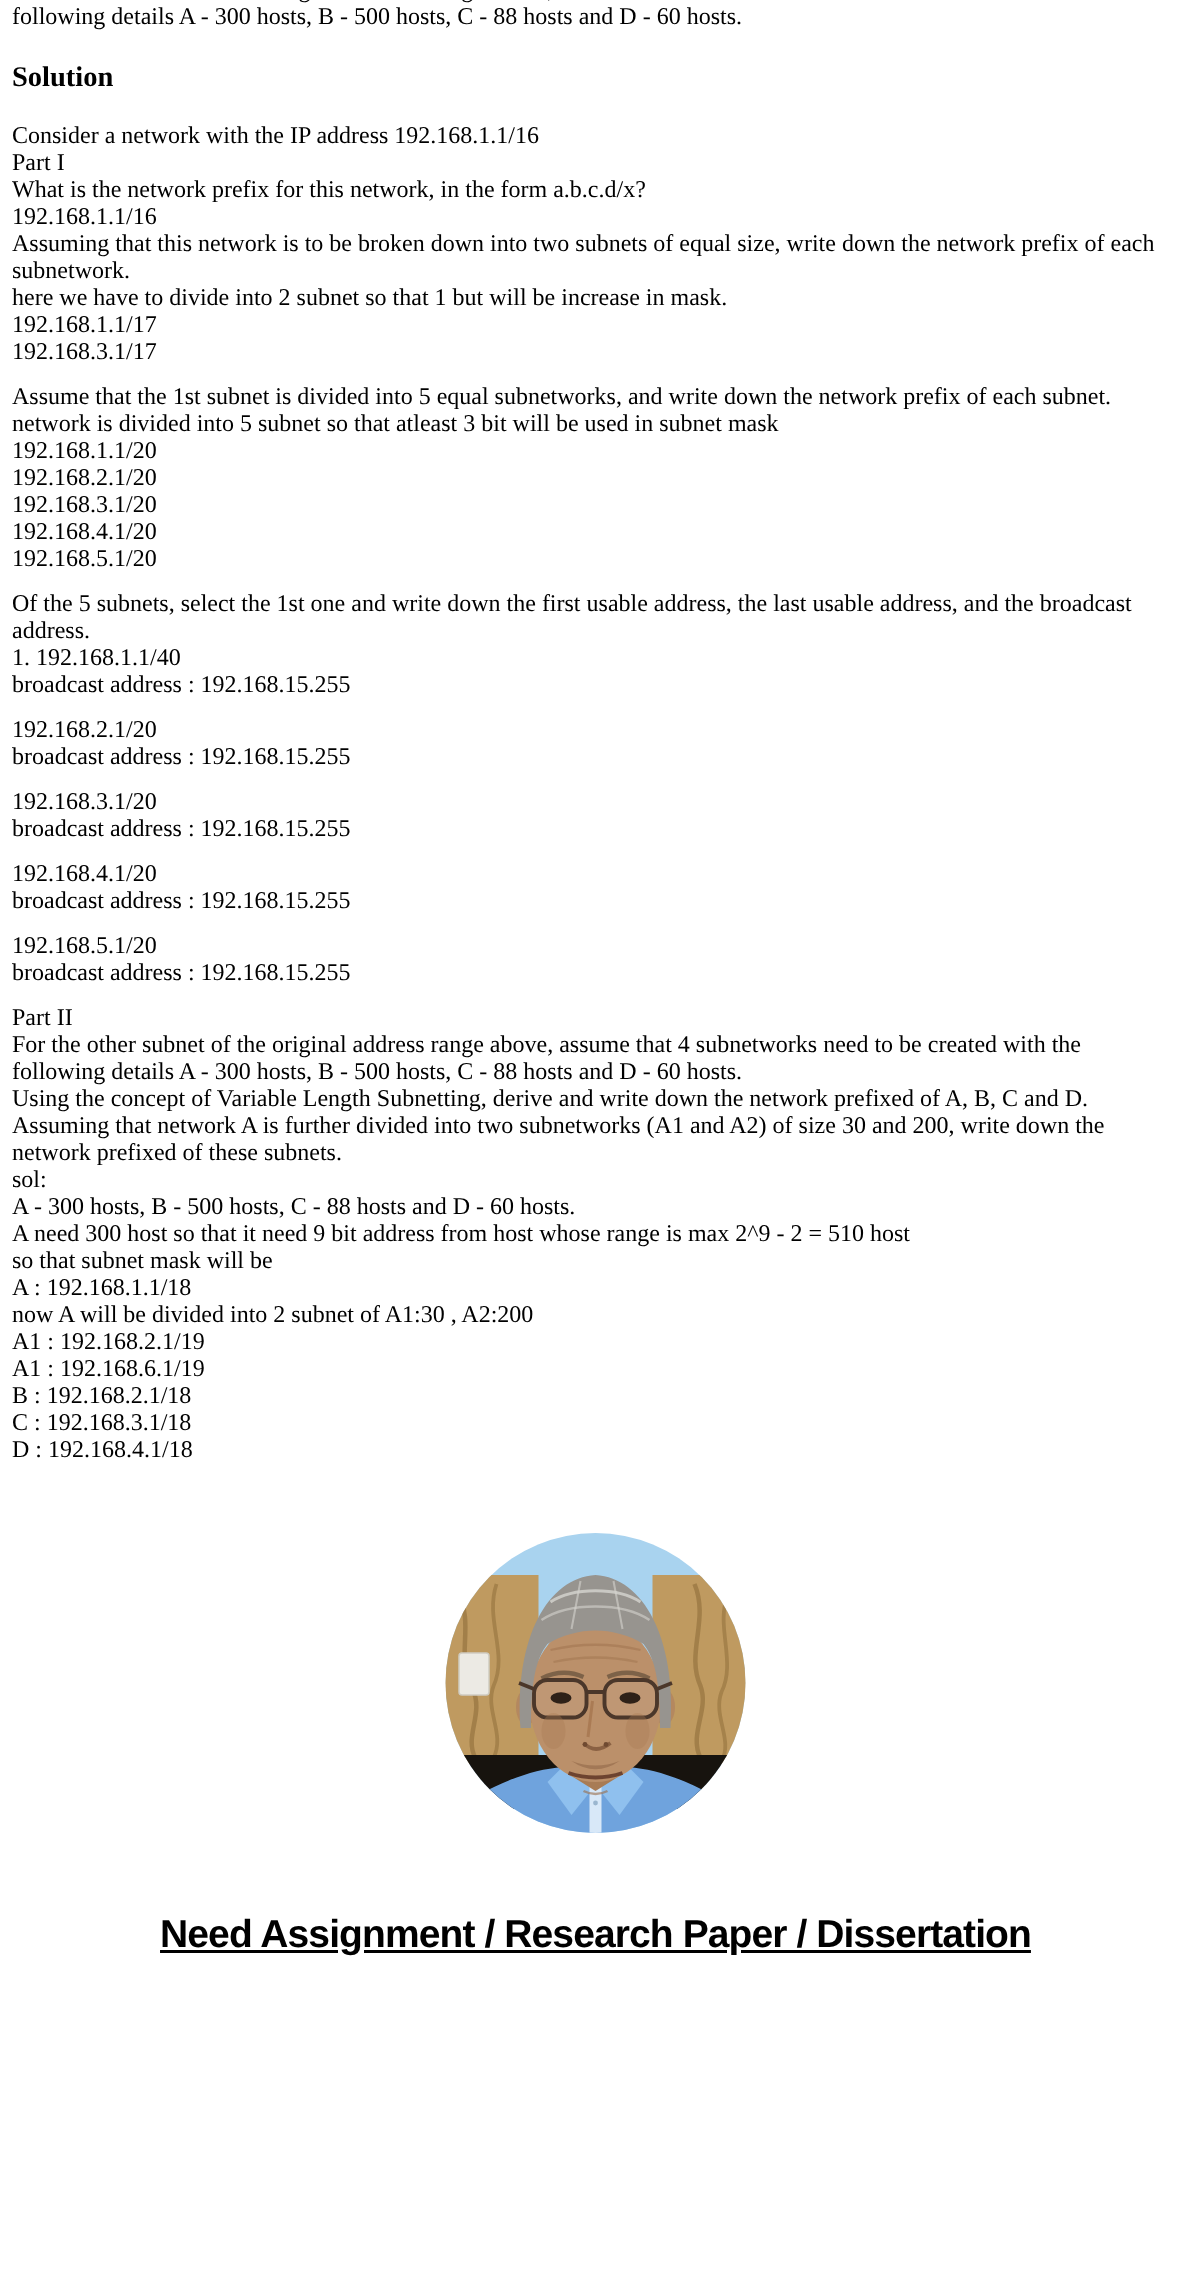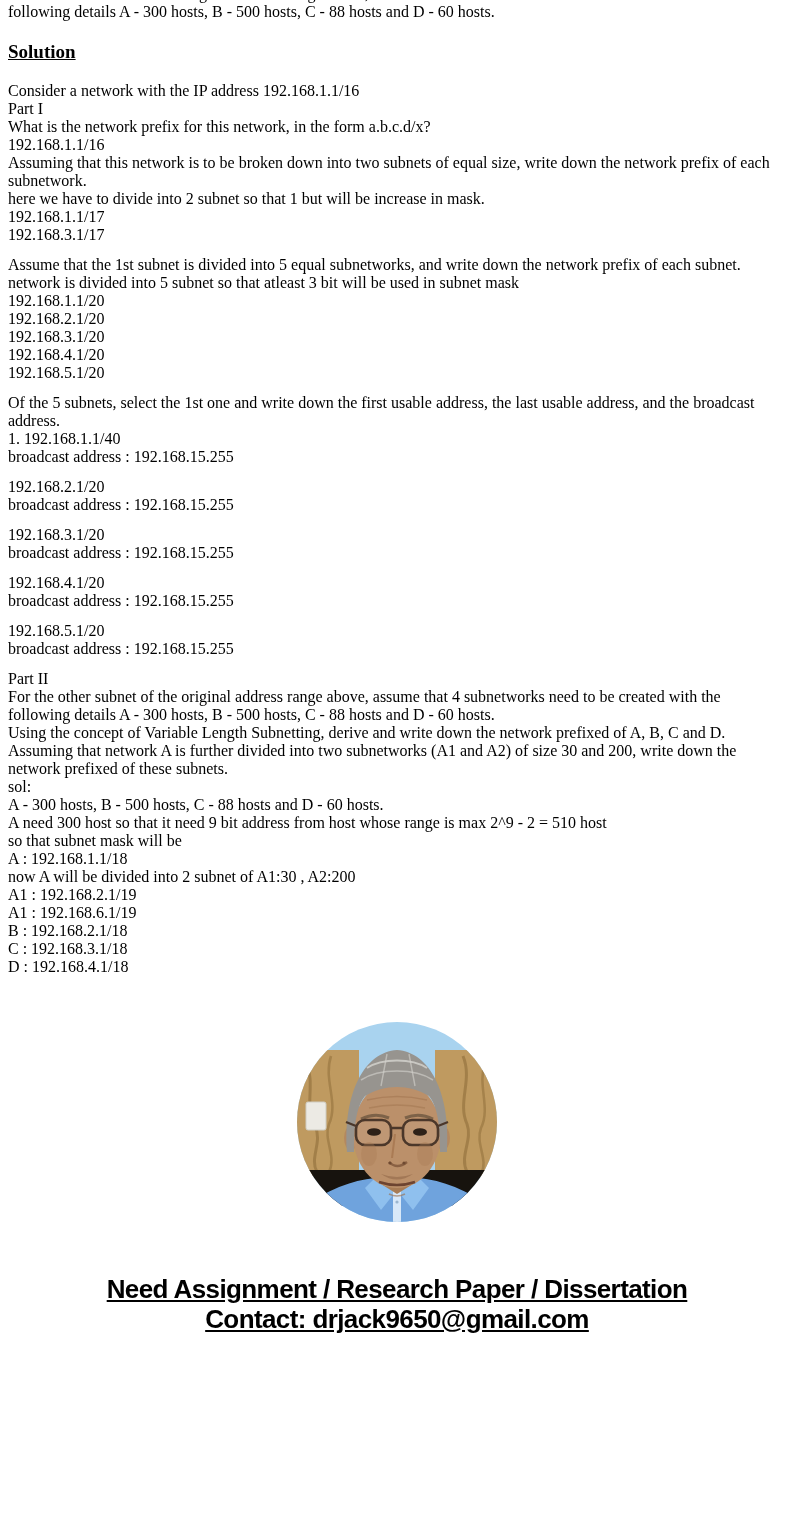--- a/index.html
+++ b/index.html
@@ -32,21 +32,20 @@
     margin: 0;
     transform: translateY(-15px);
   }
   .mt0 { margin-top: 0 !important; }
   h3.solution {
     font-family: "Liberation Serif", serif;
     font-size: 19px;
     line-height: 22px;
     font-weight: 700;
     margin: 20px 0 19px 0;
-    text-decoration: underline;
   }
   .avatar-wrap {
     margin-top: 46px;
     display: flex;
     justify-content: center;
   }
   .avatar-wrap svg {
     display: block;
     width: 200px;
     height: 200px;
@@ -202,16 +201,15 @@
         <path d="M84,152 Q100,158 116,152 Q100,163 84,152 Z" fill="#8a5f41" opacity="0.5"></path>
 
         <path d="M82,160 Q100,166 118,160" stroke="#6d4430" stroke-width="2.6" fill="none"></path>
         <path d="M92,172 Q100,176 108,172" stroke="#9a6c49" stroke-width="1.6" fill="none" opacity="0.6"></path>
       </g>
     </svg>
   </div>
 
   <div class="footer">
     <div>Need Assignment / Research Paper / Dissertation</div>
-    <div>Contact: drjack9650@gmail.com</div>
   </div>
 
 </div>
 
 </body></html>

